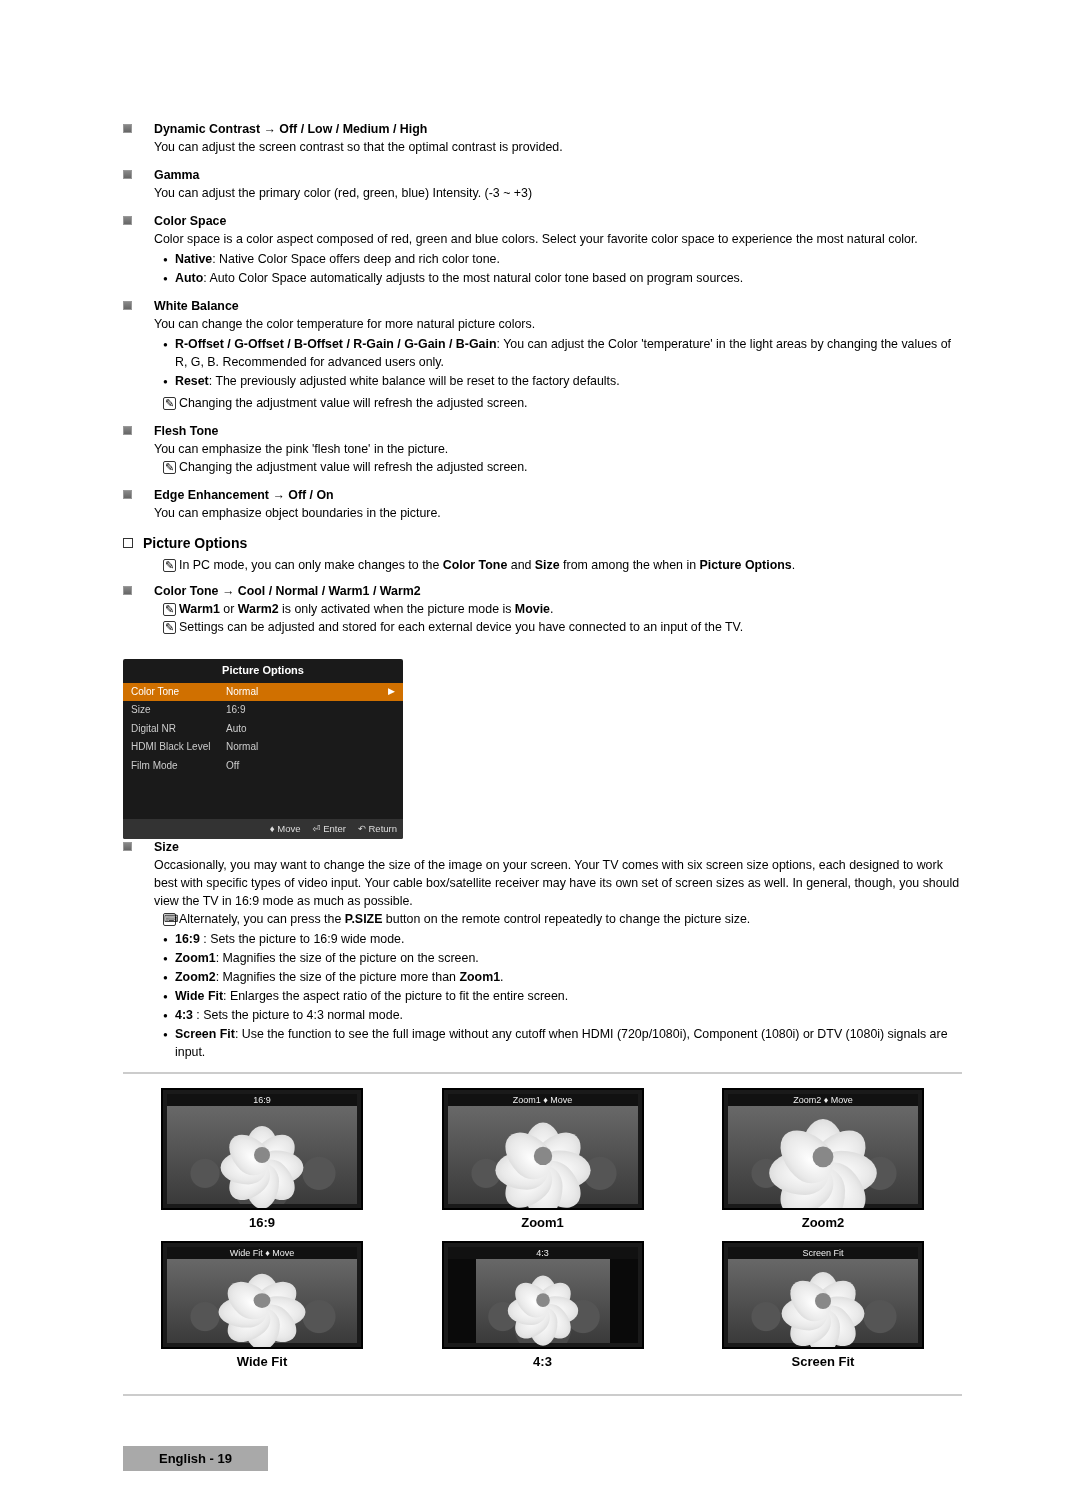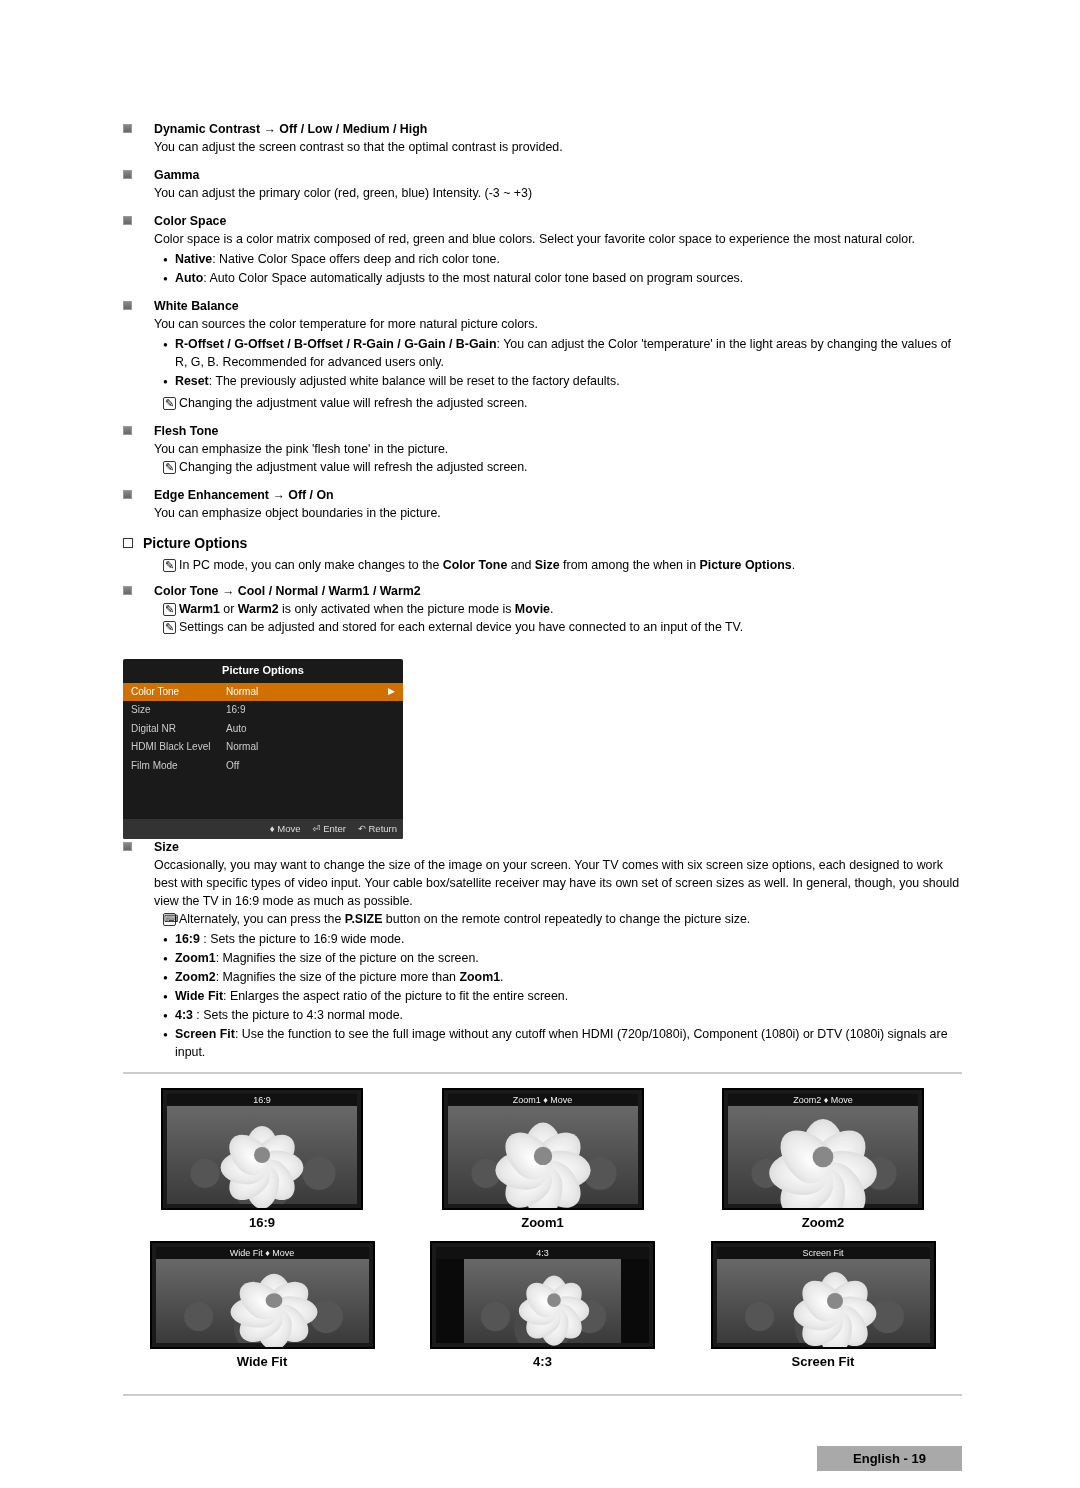--- a/index.html
+++ b/index.html
@@ -163,21 +163,21 @@
     margin: 0 auto 4px auto;
     background: #222;
     border: 2px solid #000;
     position: relative;
     box-shadow: inset 0 0 0 4px #1a1a1a;
     display: flex;
     align-items: center;
     justify-content: center;
     overflow: hidden;
   }
-  .screen.small { height: 104px; padding-left: 23px; }
+  .screen.small { height: 104px; }
   .band {
     position: absolute;
     top: 4px; left: 4px; right: 4px;
     height: 12px;
     background: #111;
     color: #eee;
     font-size: 9px;
     text-align: center;
     line-height: 12px;
   }
@@ -207,21 +207,21 @@
       radial-gradient(circle at 20% 70%, #555 0 14px, transparent 15px),
       radial-gradient(circle at 80% 70%, #555 0 16px, transparent 17px),
       radial-gradient(circle at 50% 82%, #4a4a4a 0 28px, transparent 29px),
       linear-gradient(#6a6a6a, #3a3a3a);
   }
   .tile .lab {
     font-weight: bold;
     font-size: 13px;
   }
   .footer {
-    text-align: right;
+    text-align: left;
     margin-top: 54px;
   }
   .footer span {
     background: #a9a9a9;
     color: #000;
     font-weight: bold;
     padding: 5px 36px;
     font-size: 13px;
   }
   b { font-weight: bold; }
@@ -245,33 +245,33 @@
       <div class="h-title">Gamma</div>
       </div>
     <div class="indent1">You can adjust the primary color (red, green, blue) Intensity. (-3 ~ +3)</div>
   </div>
 
   <div class="sec">
     <div class="h-row">
         <div class="sq"></div>
       <div class="h-title">Color Space</div>
       </div>
-    <div class="indent1">Color space is a color matrix composed of red, green and blue colors. Select your favorite color space to experience the most natural color.</div>
+    <div class="indent1">Color space is a color aspect composed of red, green and blue colors. Select your favorite color space to experience the most natural color.</div>
     <ul class="bulleted">
       <li><b>Native</b><span>: Native Color Space offers deep and rich color tone.</span></li>
       <li><b>Auto</b><span>: Auto Color Space automatically adjusts to the most natural color tone based on program sources.</span></li>
     </ul>
   </div>
 
   <div class="sec">
     <div class="h-row">
         <div class="sq"></div>
       <div class="h-title">White Balance</div>
       </div>
-    <div class="indent1">You can sources the color temperature for more natural picture colors.</div>
+    <div class="indent1">You can change the color temperature for more natural picture colors.</div>
     <ul class="bulleted">
       <li><b>R-Offset / G-Offset / B-Offset / R-Gain / G-Gain / B-Gain</b><span>: You can adjust the Color 'temperature' in the light areas by changing the values of R, G, B. Recommended for advanced users only.</span></li>
       <li><b>Reset</b><span>: The previously adjusted white balance will be reset to the factory defaults.</span></li>
     </ul>
     <div class="note-row">Changing the adjustment value will refresh the adjusted screen.</div>
   </div>
 
   <div class="sec">
     <div class="h-row">
         <div class="sq"></div>

